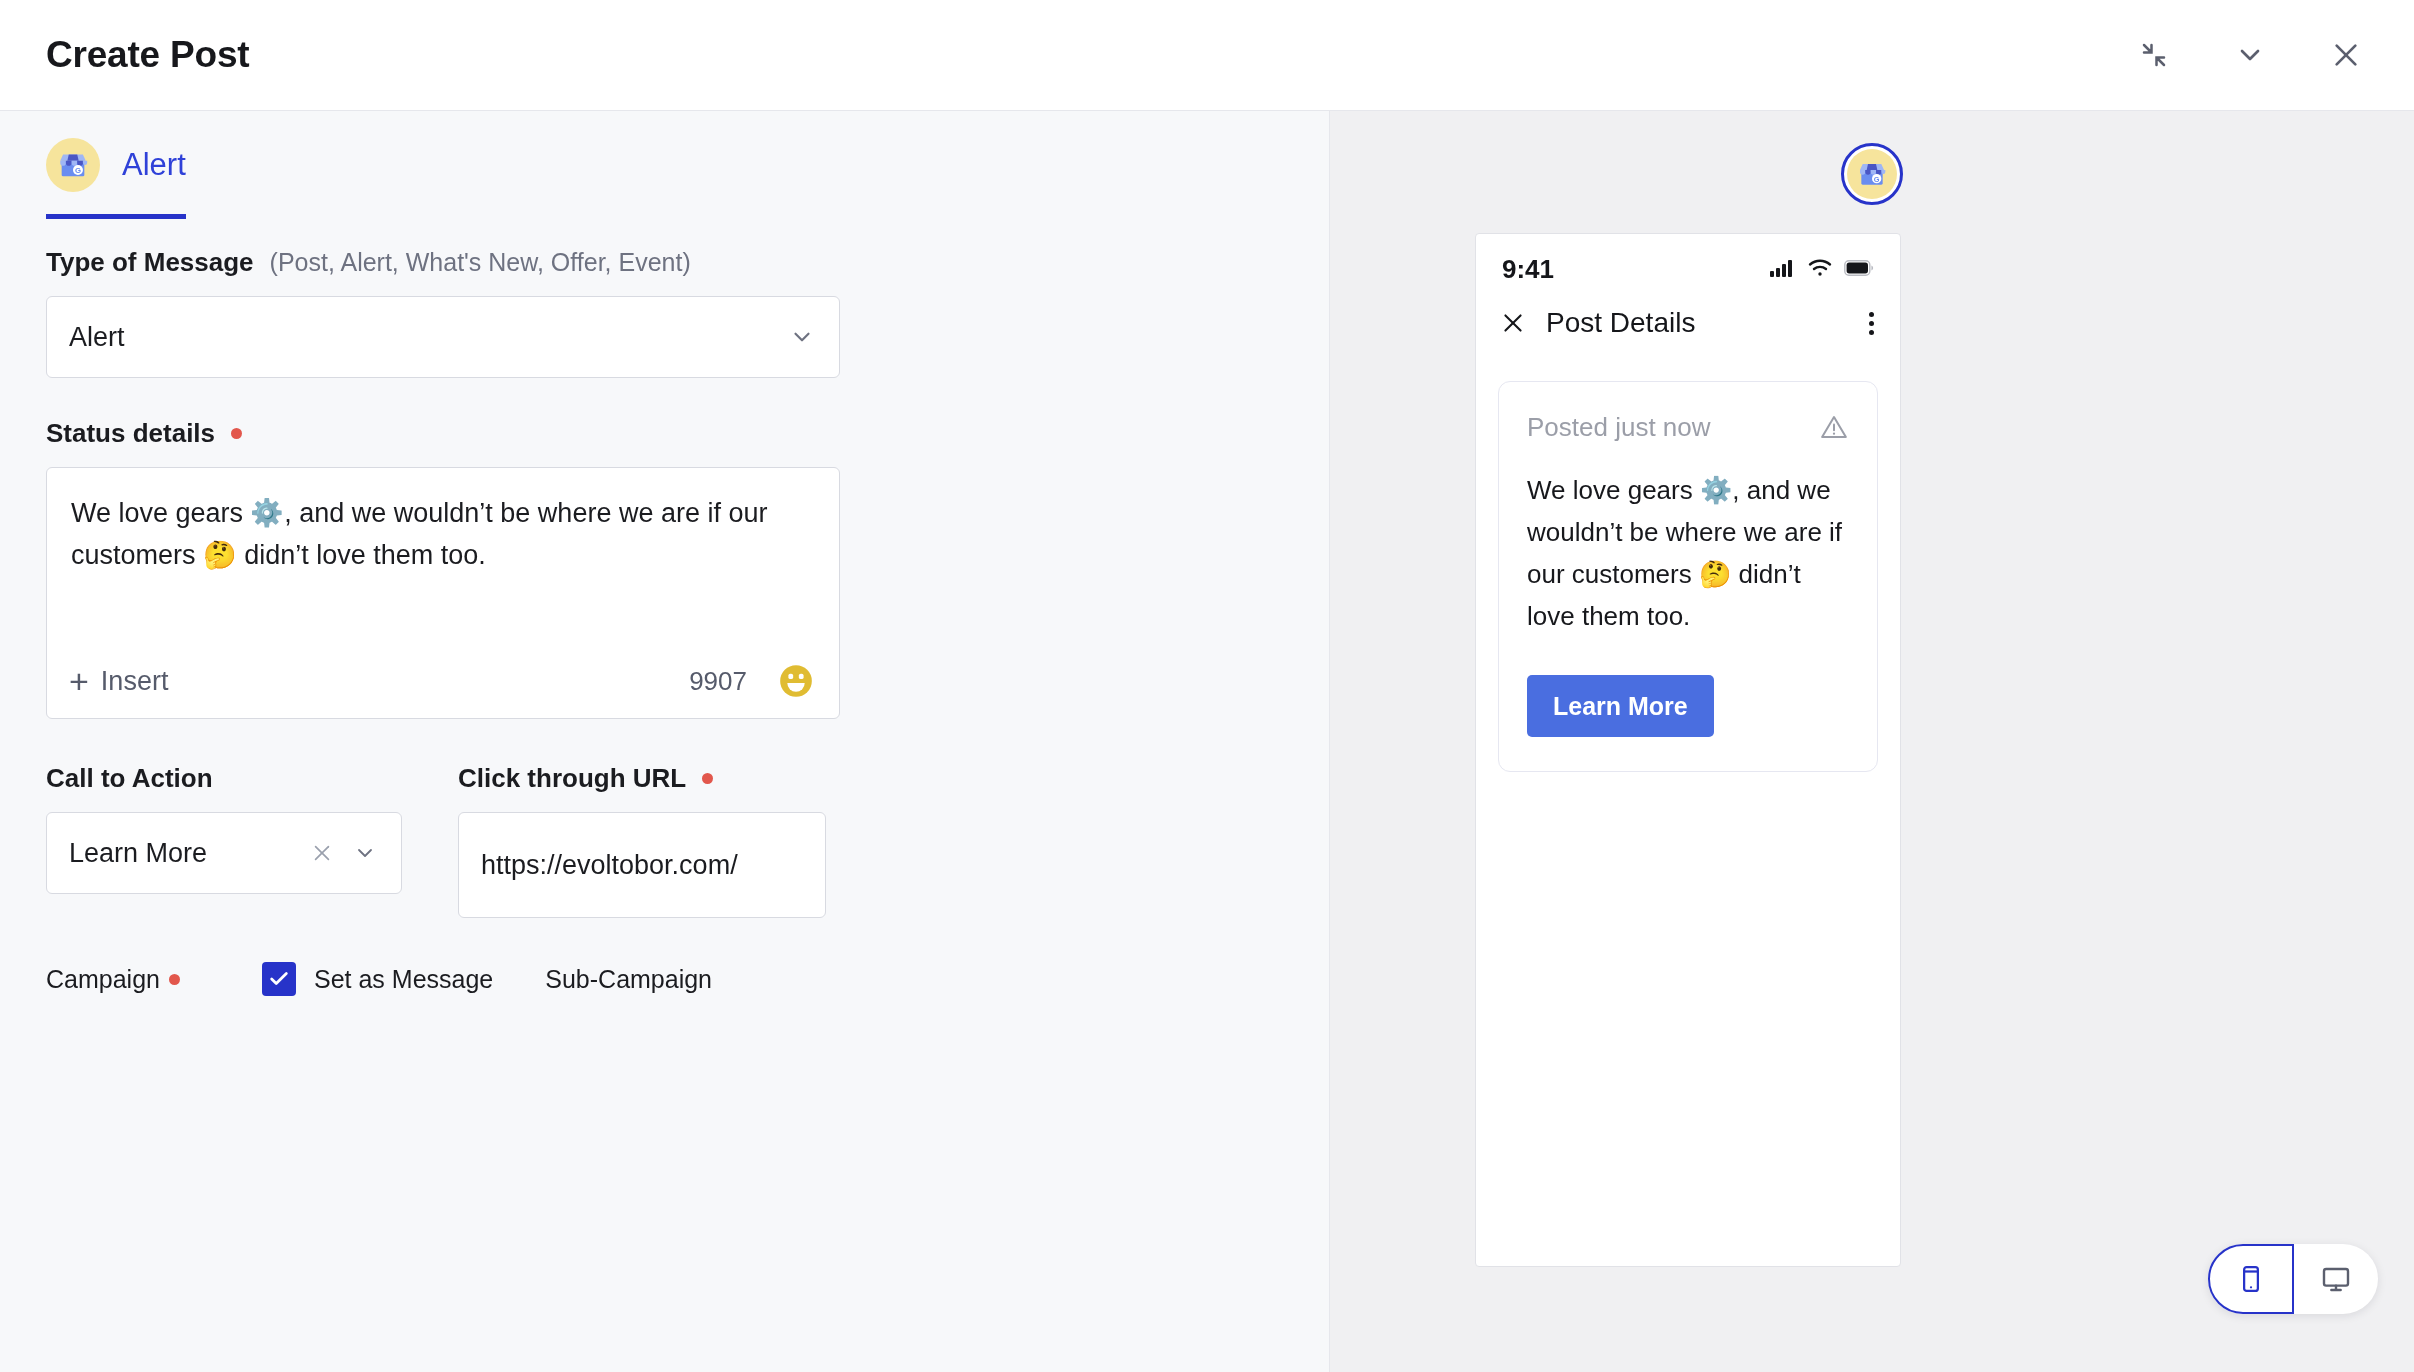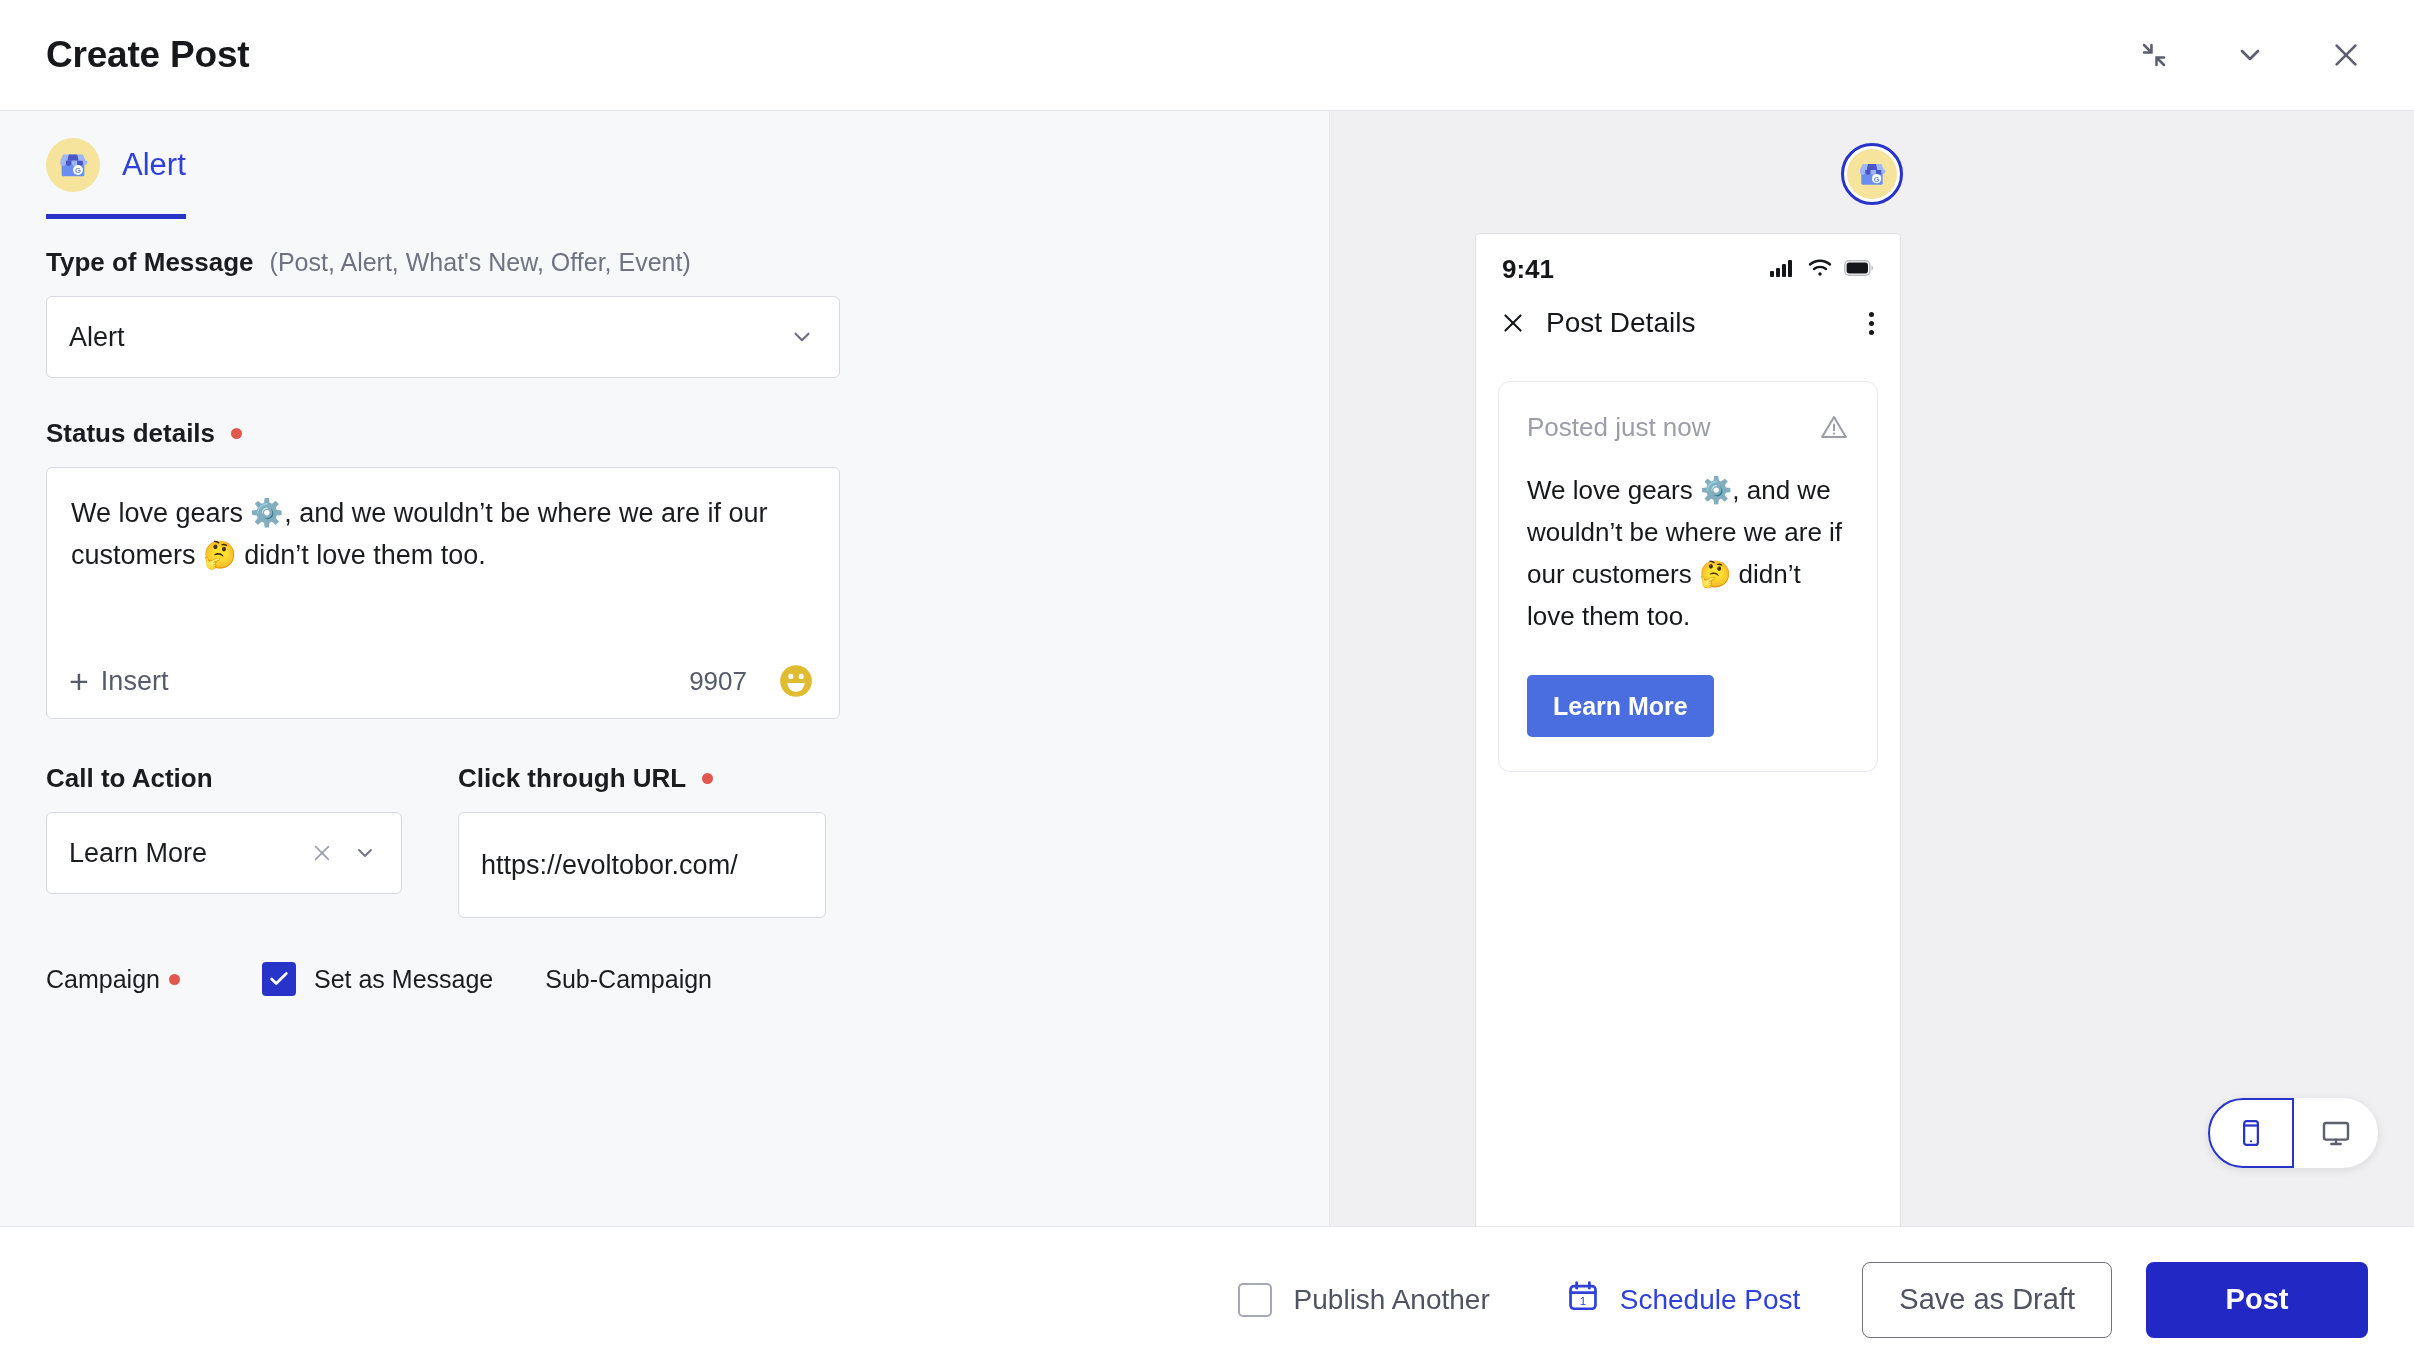--- a/index.html
+++ b/index.html
@@ -543,34 +543,14 @@
             <rect x="3" y="4.5" width="18" height="12.5" rx="1.6"></rect>
             <line x1="12" y1="17" x2="12" y2="20" stroke-linecap="round"></line>
             <line x1="8.5" y1="20.2" x2="15.5" y2="20.2" stroke-linecap="round"></line>
           </svg>
         </div>
       </div>
 
     </div>
   </div>
 
-  <div class="footer">
-    <div class="publish-another">
-      <span class="checkbox-off"></span>
-      <span>Publish Another</span>
-    </div>
-    <div class="schedule-post">
-      <span>
-        <svg width="34" height="34" viewBox="0 0 24 24" fill="none" stroke="#2f41d8" stroke-width="1.9" stroke-linecap="round" stroke-linejoin="round">
-          <rect x="3.2" y="5" width="17.6" height="16" rx="2.4"></rect>
-          <line x1="7.5" y1="2.5" x2="7.5" y2="6.5"></line>
-          <line x1="16.5" y1="2.5" x2="16.5" y2="6.5"></line>
-          <line x1="3.2" y1="9.6" x2="20.8" y2="9.6"></line>
-          <text x="12" y="18.4" font-size="8.2" font-family="Liberation Sans, sans-serif" fill="#2f41d8" stroke="none" text-anchor="middle">1</text>
-        </svg>
-      </span>
-      <span>Schedule Post</span>
-    </div>
-    <div class="btn-draft">Save as Draft</div>
-    <div class="btn-post">Post</div>
-  </div>
 
 </div>
 
 </body></html>

